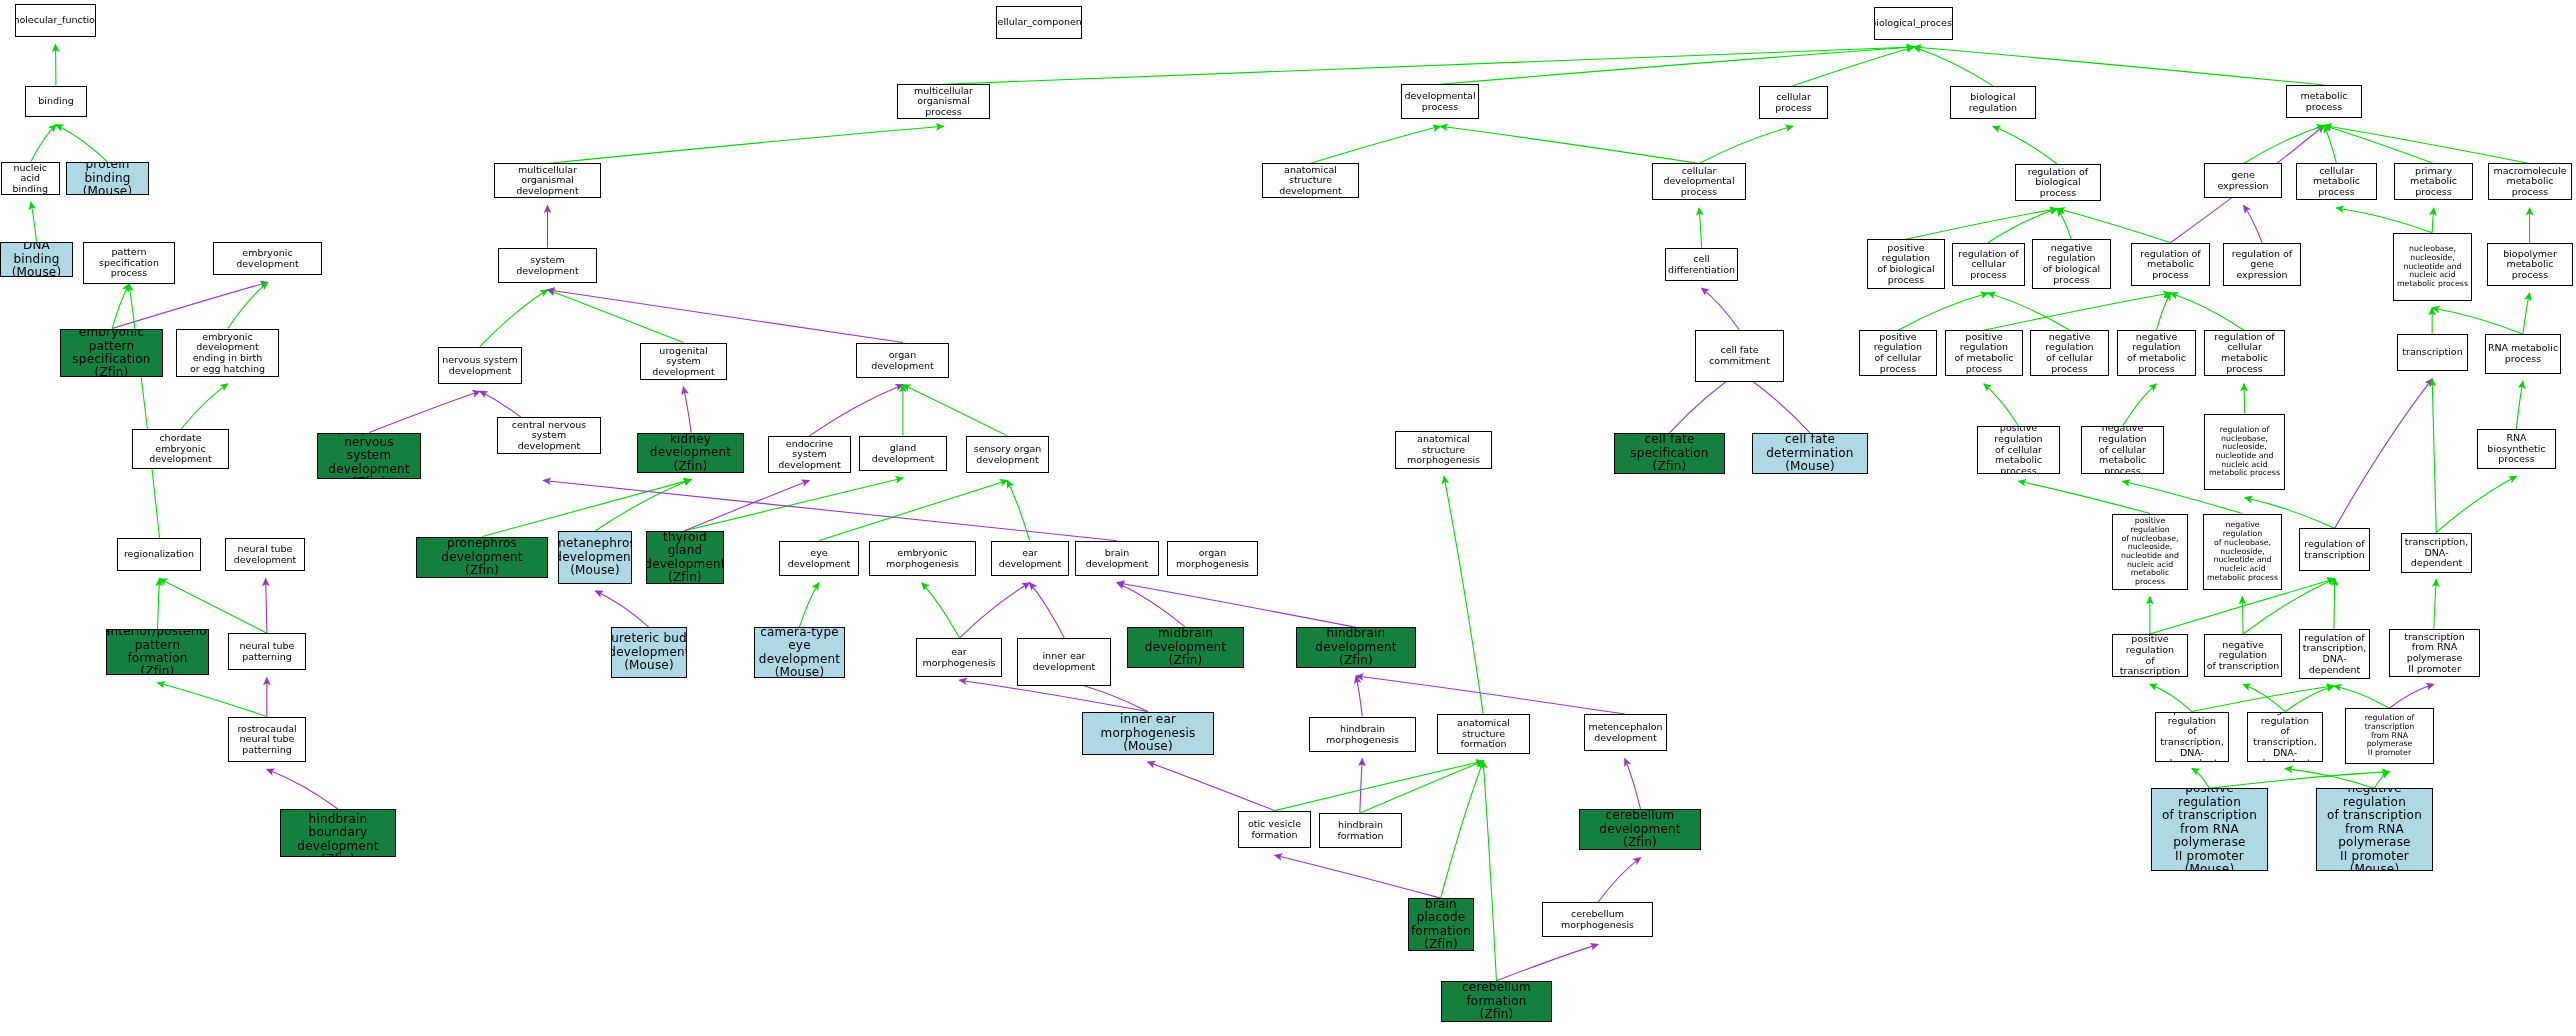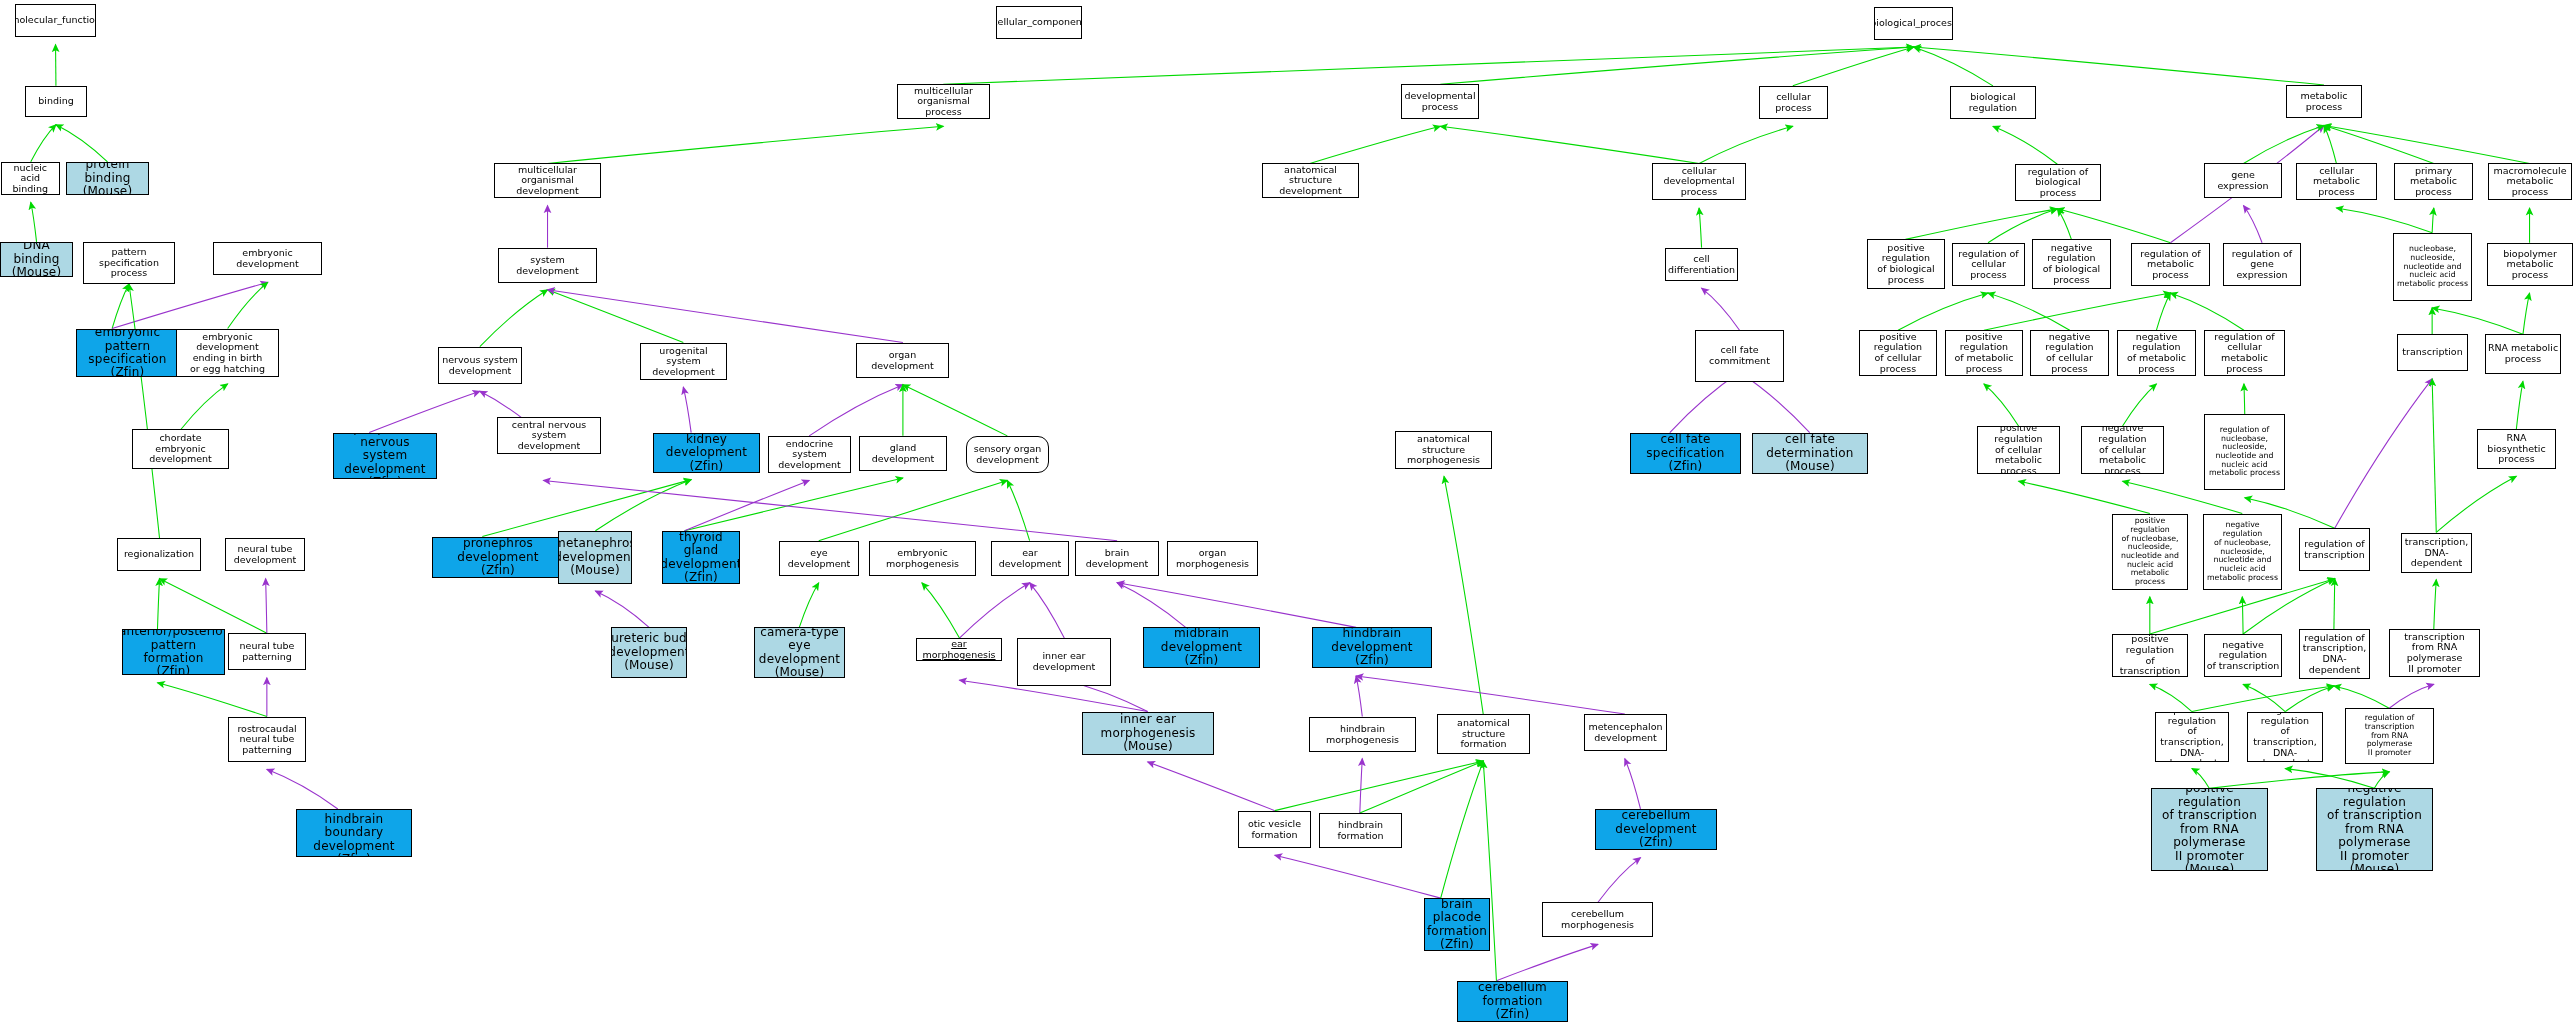--- a/index.html
+++ b/index.html
@@ -4,21 +4,21 @@
 <style>
   html,body{margin:0;padding:0;background:#ffffff;}
   #canvas{position:relative;width:2576px;height:1036px;background:#fff;
           font-family:"DejaVu Sans","Liberation Sans",sans-serif;overflow:hidden;}
   svg.edges{position:absolute;left:0;top:0;width:2576px;height:1036px;pointer-events:none;}
   .node{position:absolute;box-sizing:border-box;border:1.2px solid #000;background:#ffffff;
         display:flex;align-items:center;justify-content:center;text-align:center;
         color:#000;line-height:1.12;overflow:hidden;}
   .node .lbl{display:block;padding:0 1.7px;white-space:pre-line;}
   .node.plain{font-size:9.5px;}
-  .node.zfin{background:#0ea5e9;font-size:12px;margin-left:16px;}
+  .node.zfin{background:#15803d;font-size:12px;}
   .node.mouse{background:#add8e4;font-size:12px;}
   .node.zfin .lbl,.node.mouse .lbl{letter-spacing:0.2px;}
   .node.tiny{font-size:7.8px;}
 </style>
 </head>
 <body>
 
 <div id="canvas">
   <svg class="edges" id="edge-layer" viewBox="0 0 3120 1255" width="2576" height="1036">
     <defs>
@@ -259,21 +259,21 @@
         <span class="lbl">kidney development
 (Zfin)</span>
       </div>
       <div class="node plain" style="left: 768px; top: 436px; width: 83px; height: 37px;">
         <span class="lbl">endocrine system
 development</span>
       </div>
       <div class="node plain" style="left: 859px; top: 436px; width: 88px; height: 35px;">
         <span class="lbl">gland development</span>
       </div>
-      <div class="node plain" style="left: 966px; top: 436px; width: 83px; height: 37px; border-radius: 11px;">
+      <div class="node plain" style="left: 966px; top: 436px; width: 83px; height: 37px;">
         <span class="lbl">sensory organ
 development</span>
       </div>
       <div class="node plain" style="left: 1395px; top: 431px; width: 97px; height: 38px;">
         <span class="lbl">anatomical structure
 morphogenesis</span>
       </div>
       <div class="node zfin" style="left: 416px; top: 537px; width: 132px; height: 41px;">
         <span class="lbl">pronephros development
 (Zfin)</span>
@@ -306,21 +306,21 @@
       <div class="node mouse" style="left: 611px; top: 627px; width: 76px; height: 51px;">
         <span class="lbl">ureteric bud
 development
 (Mouse)</span>
       </div>
       <div class="node mouse" style="left: 754px; top: 627px; width: 91px; height: 51px;">
         <span class="lbl">camera-type
 eye development
 (Mouse)</span>
       </div>
-      <div class="node plain" style="left: 916px; top: 638px; width: 86px; height: 23px; text-decoration: underline;">
+      <div class="node plain" style="left: 916px; top: 638px; width: 86px; height: 39px;">
         <span class="lbl">ear morphogenesis</span>
       </div>
       <div class="node plain" style="left: 1017px; top: 638px; width: 94px; height: 48px;">
         <span class="lbl">inner ear development</span>
       </div>
       <div class="node zfin" style="left: 1127px; top: 627px; width: 117px; height: 41px;">
         <span class="lbl">midbrain development
 (Zfin)</span>
       </div>
       <div class="node zfin" style="left: 1296px; top: 627px; width: 120px; height: 41px;">

